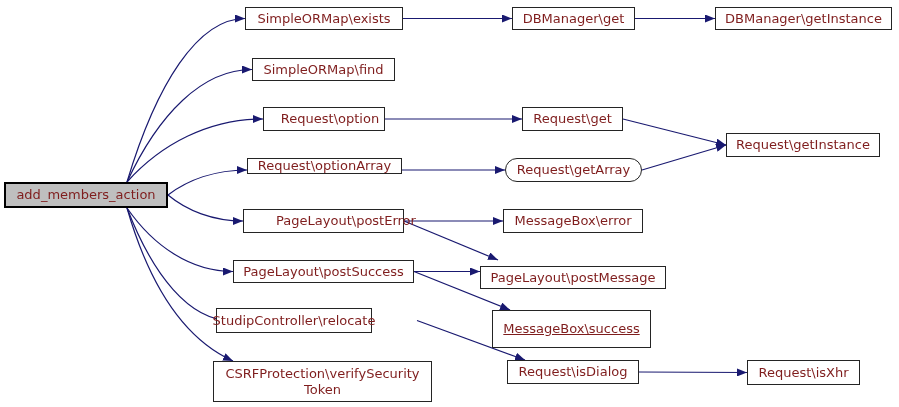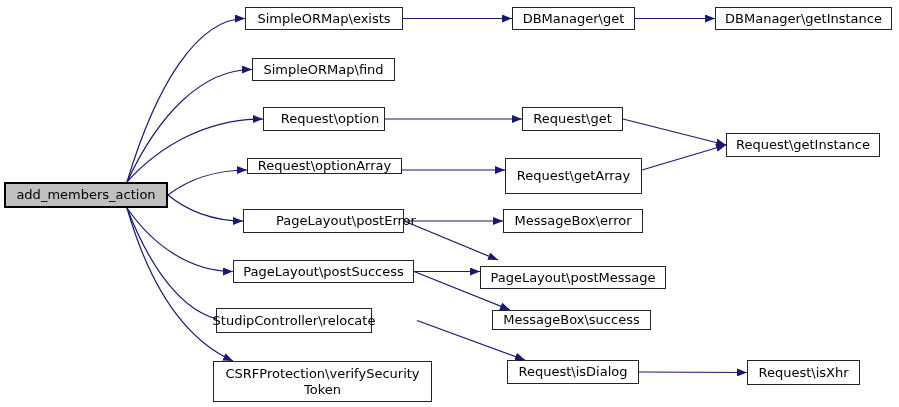--- a/index.html
+++ b/index.html
@@ -20,21 +20,21 @@
     left: 0;
     top: 0;
     width: 899px;
     height: 407px;
   }
   .node {
     position: absolute;
     box-sizing: border-box;
     background: #ffffff;
     border: 1px solid #242424;
-    color: #000000;
+    color: #7f1d1d;
     font-size: 13px;
     line-height: 16px;
     display: flex;
     align-items: center;
     justify-content: center;
     text-align: center;
     white-space: pre-line;
     cursor: pointer;
   }
   .node.highlighted {
@@ -79,24 +79,24 @@
     </svg>
 <div class="node highlighted" style="left: 4px; top: 182px; width: 164px; height: 26px;">add_members_action</div>
     <div class="node" style="left: 245px; top: 7px; width: 158px; height: 23px;">SimpleORMap\exists</div>
     <div class="node" style="left: 512px; top: 7px; width: 123px; height: 23px;">DBManager\get</div>
     <div class="node" style="left: 715px; top: 7px; width: 177px; height: 23px;">DBManager\getInstance</div>
     <div class="node" style="left: 252px; top: 58px; width: 143px; height: 23px;">SimpleORMap\find</div>
     <div class="node" style="left: 263px; top: 107px; width: 122px; height: 24px; padding-left: 12px;">Request\option</div>
     <div class="node" style="left: 522px; top: 107px; width: 101px; height: 24px;">Request\get</div>
     <div class="node" style="left: 726px; top: 133px; width: 154px; height: 24px;">Request\getInstance</div>
     <div class="node" style="left: 247px; top: 158px; width: 155px; height: 16px;">Request\optionArray</div>
-    <div class="node" style="left: 505px; top: 158px; width: 137px; height: 36px;">Request\getArray</div>
+    <div class="node" style="left: 505px; top: 158px; width: 137px; height: 24px; border-radius: 12px;">Request\getArray</div>
     <div class="node" style="left: 243px; top: 209px; width: 161px; height: 24px; padding-left: 45px;">PageLayout\postError</div>
     <div class="node" style="left: 503px; top: 209px; width: 140px; height: 24px;">MessageBox\error</div>
     <div class="node" style="left: 233px; top: 260px; width: 181px; height: 23px;">PageLayout\postSuccess</div>
     <div class="node" style="left: 480px; top: 266px; width: 186px; height: 23px;">PageLayout\postMessage</div>
     <div class="node" style="left: 216px; top: 308px; width: 156px; height: 25px;">StudipController\relocate</div>
-    <div class="node" style="left: 492px; top: 310px; width: 159px; height: 20px;">MessageBox\success</div>
+    <div class="node" style="left: 492px; top: 310px; width: 159px; height: 38px; text-decoration: underline;">MessageBox\success</div>
     <div class="node" style="left: 213px; top: 361px; width: 219px; height: 41px;">CSRFProtection\verifySecurity
 Token</div>
     <div class="node" style="left: 507px; top: 360px; width: 132px; height: 24px;">Request\isDialog</div>
     <div class="node" style="left: 747px; top: 360px; width: 113px; height: 25px;">Request\isXhr</div>
   </div>
 
 </body></html>

